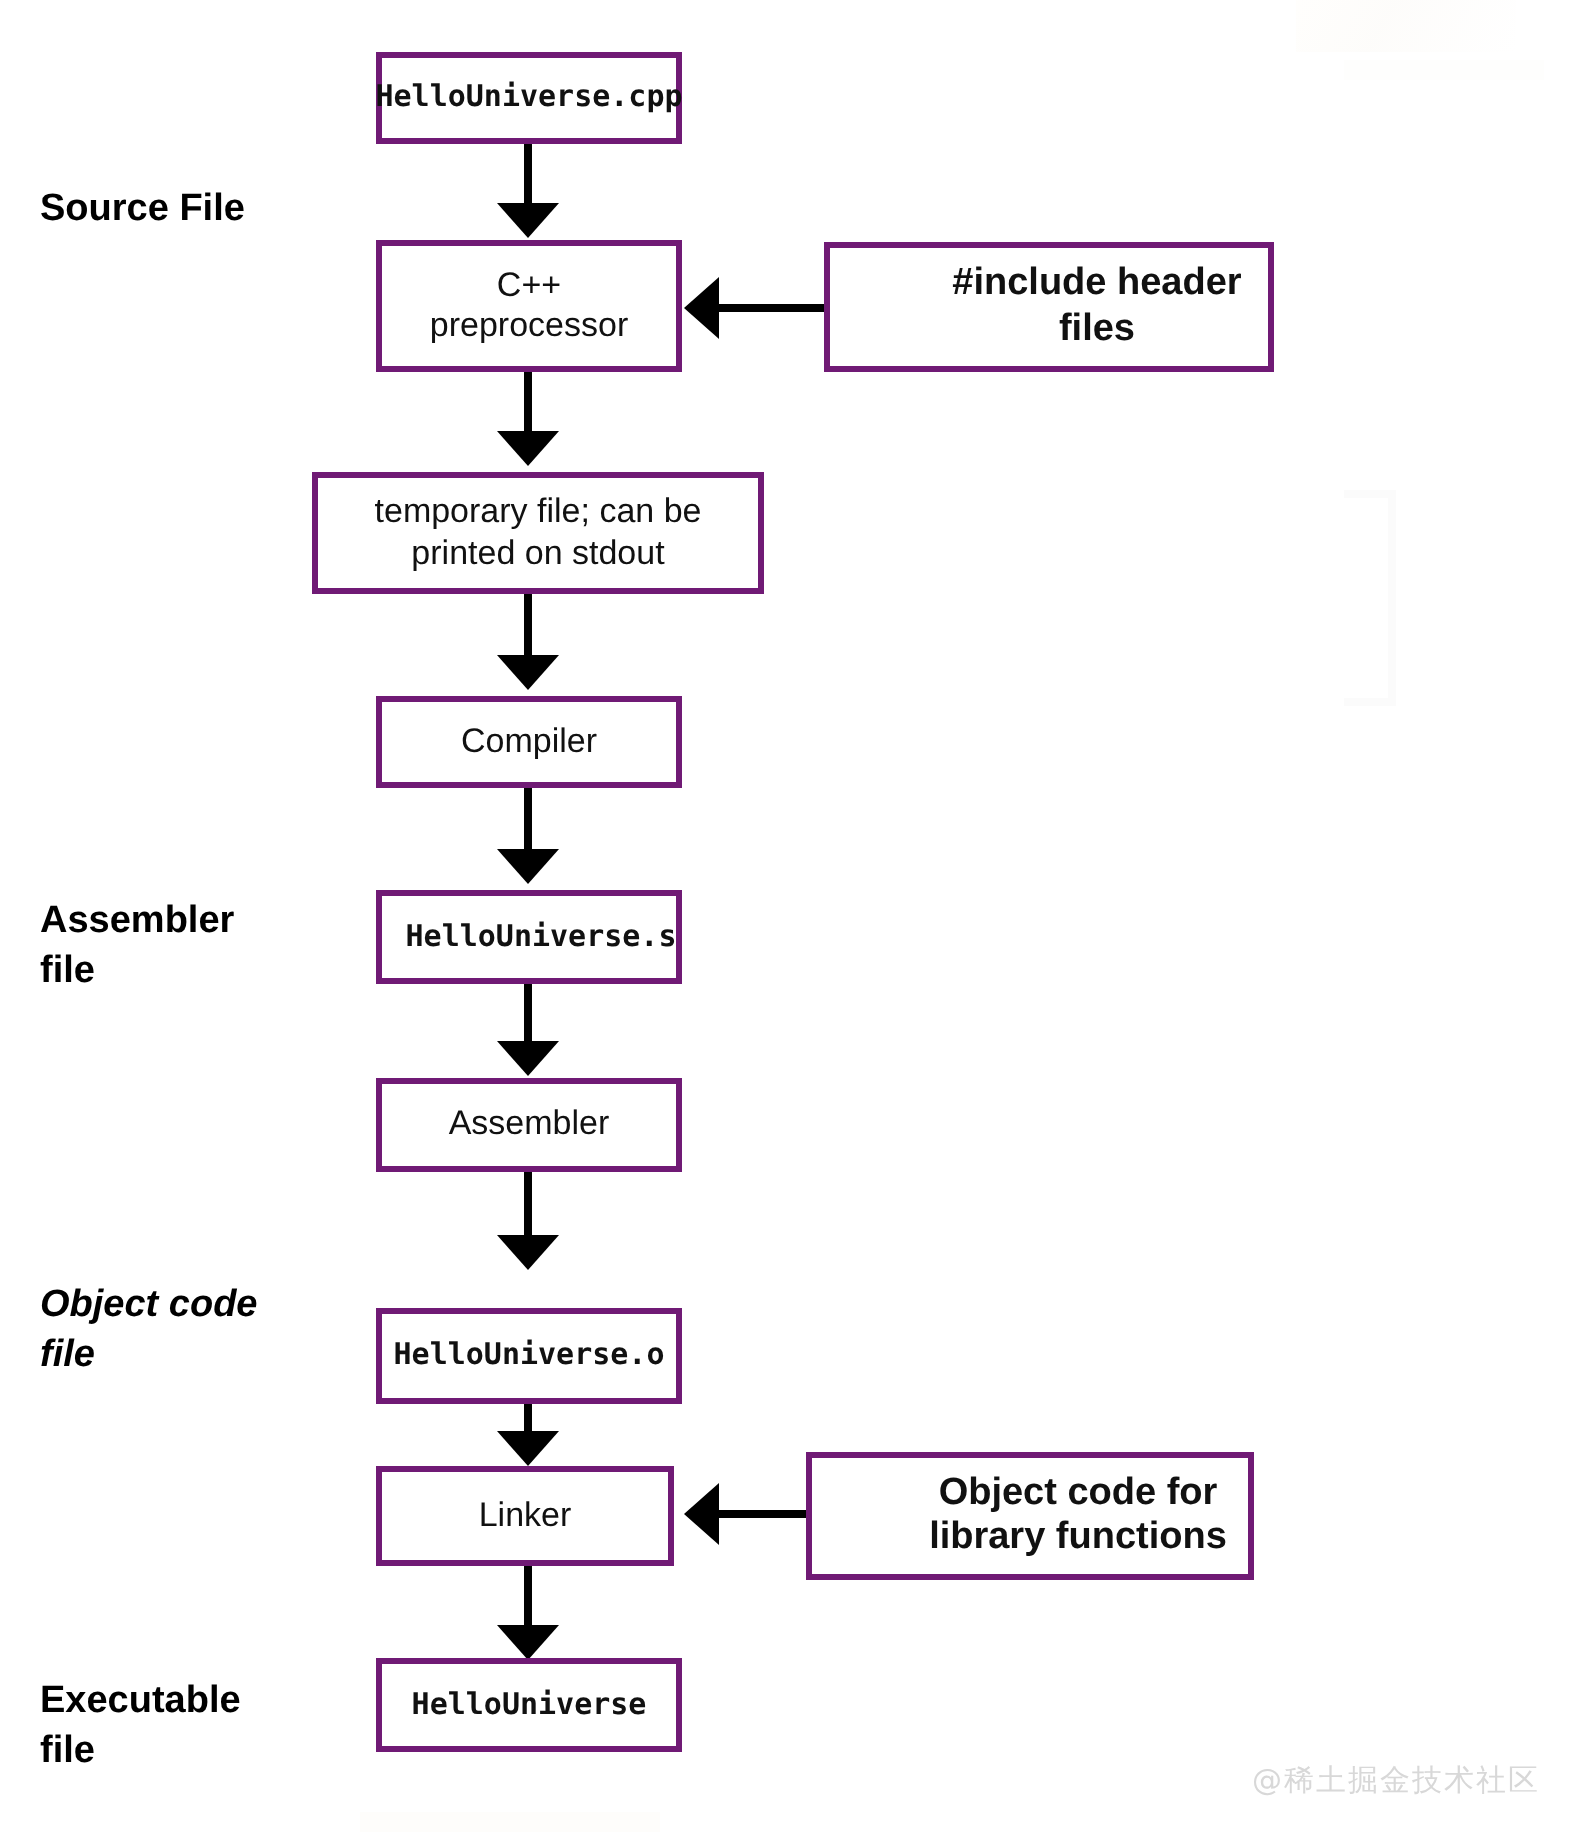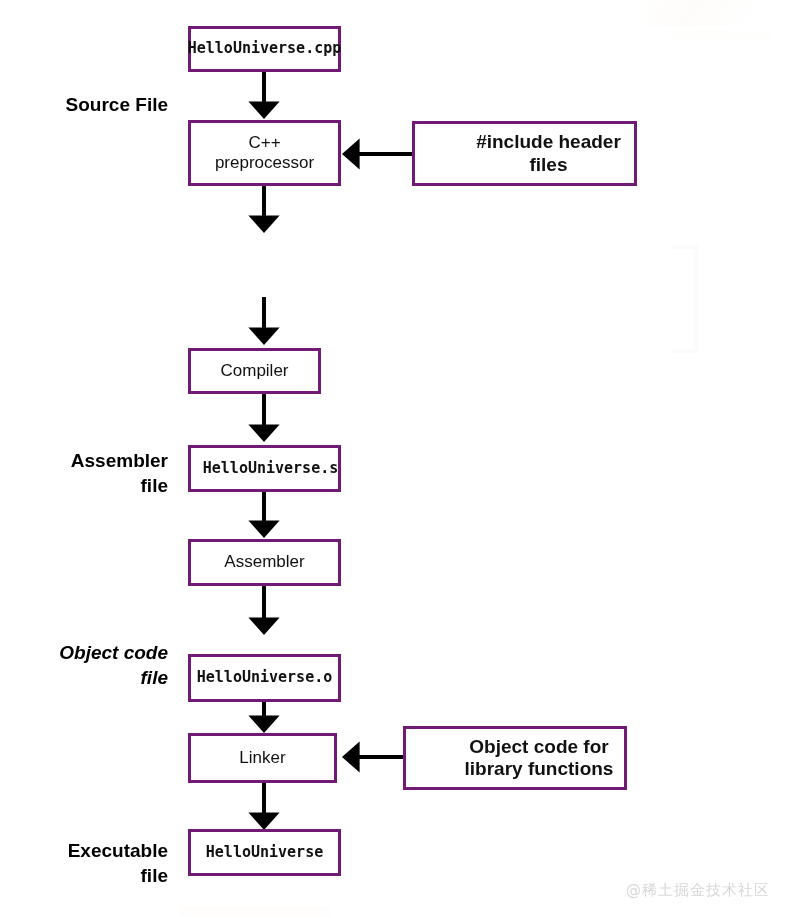--- a/index.html
+++ b/index.html
@@ -56,21 +56,21 @@
     padding-left: 48px;
   }
 
   
   .stage-label {
     position: absolute;
     font-family: "Liberation Sans", sans-serif;
     font-weight: 700;
     font-size: 19px;
     color: #000000;
-    text-align: right;
+    text-align: left;
     line-height: 1.32;
     white-space: pre-line;
   }
 
   
   #wires {
     position: absolute;
     left: 0; top: 0;
     width: 786px;
     height: 918px;
@@ -173,22 +173,26 @@
 
   <div class="node mono" style="left:188px; top:26px; width:153px; height:46px;">
     <span>HelloUniverse.cpp</span>
   </div>
 
   <div class="node sans" style="left:188px; top:120px; width:153px; height:66px; white-space:pre-line;">
     <span>C++
 preprocessor</span>
   </div>
 
-
-  <div class="node sans" style="left:188px; top:348px; width:133px; height:46px;">
+  <div class="node sans" style="left:156px; top:236px; width:226px; height:61px; white-space:pre-line;">
+    <span>temporary file; can be
+printed on stdout</span>
+  </div>
+
+  <div class="node sans" style="left:188px; top:348px; width:153px; height:46px;">
     <span>Compiler</span>
   </div>
 
   <div class="node mono" style="left:188px; top:445px; width:153px; height:47px;padding-left:12px;">
     <span>HelloUniverse.s</span>
   </div>
 
   <div class="node sans" style="left:188px; top:539px; width:153px; height:47px;">
     <span>Assembler</span>
   </div>

